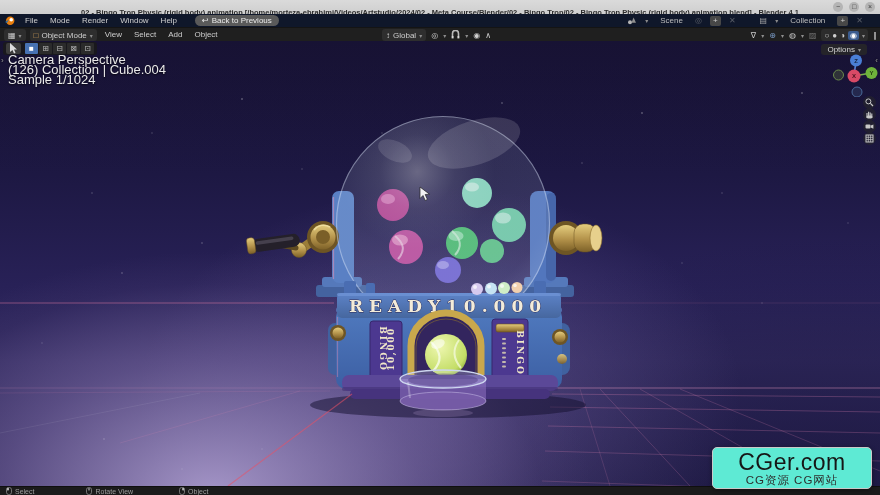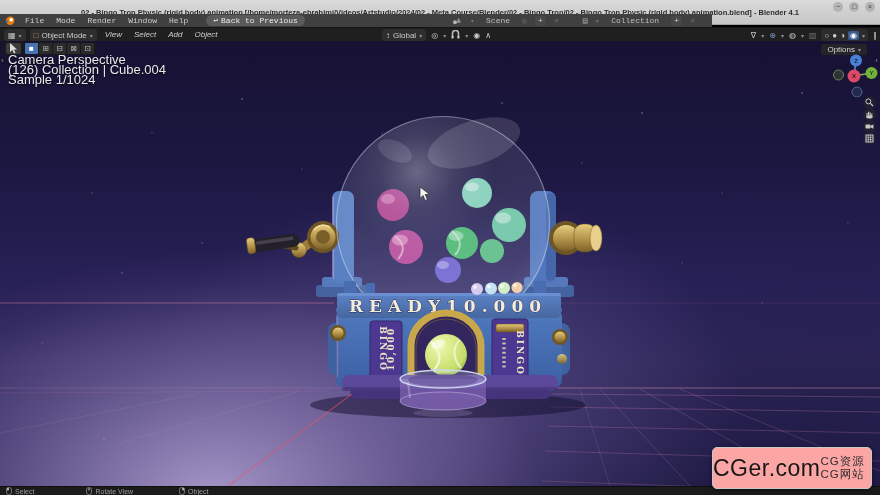--- a/index.html
+++ b/index.html
@@ -8,38 +8,38 @@
   .abs{position:absolute;}
   
   .titlebar{position:absolute;top:0;left:0;width:880px;height:25px;
     background:linear-gradient(#dadada,#c6c6c6);border-bottom:1px solid #9f9f9f;box-sizing:border-box;
     display:flex;align-items:center;justify-content:center;}
   .titlebar .title{font-size:7.5px;font-weight:bold;color:#2c2c2c;white-space:nowrap;}
   .winbtns{position:absolute;right:5px;top:2px;display:flex;gap:6px;}
   .winbtn{width:10px;height:10px;border-radius:50%;background:#b4b4b4;color:#3a3a3a;
     font-size:7px;line-height:10px;text-align:center;}
   
-  .topbar{position:absolute;top:14px;left:0;width:712px;height:13px;background:#404040;
-    display:flex;align-items:center;font-size:8px;color:#cecece;font-family:Liberation Mono, monospace;}
+  .topbar{position:absolute;top:14px;left:0;width:880px;height:13px;background:#0f172a;
+    display:flex;align-items:center;font-size:8px;color:#cecece;}
   .menu{padding:0 6px;line-height:13px;}
   .backbtn{margin-left:12px;background:#5a5a5a;border-radius:7px;height:11px;display:flex;
     align-items:center;padding:0 7px;color:#ececec;gap:3px;}
   .tb-right{margin-left:auto;display:flex;align-items:center;gap:8px;margin-right:17px;color:#bdbdbd;}
   .tb-ic{font-size:8px;color:#a9a9a9;}
   .dd{font-size:6px;color:#8d8d8d;}
   .dim{opacity:.45;}
   .sqbtn{background:#474747;border-radius:2px;width:11px;height:10px;font-size:8px;color:#cfcfcf;
     text-align:center;line-height:10px;}
   
   .vph{position:absolute;top:27px;left:0;width:880px;height:14px;background:#1f1f1f;
     border-top:1px solid #141414;box-sizing:border-box;font-size:8px;color:#cecece;}
   .vph-left{position:absolute;left:4px;top:0;height:14px;display:flex;align-items:center;gap:4px;}
   .pill{background:#2e2e2e;border-radius:3px;height:12px;display:flex;align-items:center;
     padding:0 4px;gap:3px;}
-  .vph .menu{padding:0 4px;line-height:14px;font-style:italic;}
+  .vph .menu{padding:0 4px;line-height:14px;}
   .vph-mid{position:absolute;left:382px;top:0;height:14px;display:flex;align-items:center;gap:5px;}
   .vph-right{position:absolute;right:3px;top:0;height:14px;display:flex;align-items:center;gap:5px;}
   .shadepill{background:#2c2c2c;border-radius:3px;height:12px;display:flex;align-items:center;
     padding:0 3px;gap:3px;}
   .active-shade{background:#3b5c8f;border-radius:2px;color:#fff;padding:0 2px;}
   
   .viewport{position:absolute;top:41px;left:0;width:880px;height:445px;overflow:hidden;
     background:
       radial-gradient(500px 320px at 24% 102%, rgba(178,162,212,.9), rgba(132,115,172,.5) 42%, rgba(82,68,122,.18) 66%, rgba(0,0,0,0) 76%),
       radial-gradient(430px 300px at 50% 80%, rgba(112,97,158,.55), rgba(0,0,0,0) 70%),
@@ -61,23 +61,23 @@
     height:11px;display:flex;align-items:center;padding:0 6px;font-size:8px;color:#d4d4d4;gap:3px;}
   .edge-toggle{position:absolute;font-size:8px;color:#9b9b9b;text-shadow:0 0 2px #000;}
   .navbtn{position:absolute;left:863px;width:13px;height:13px;border-radius:50%;
     background:rgba(40,40,40,.55);display:flex;align-items:center;justify-content:center;}
   
   .statusbar{position:absolute;top:486px;left:0;width:880px;height:9px;background:#1b1b1b;
     border-top:1px solid #0f0f0f;box-sizing:border-box;display:flex;align-items:center;
     font-size:7px;color:#9d9d9d;}
   .hint{display:flex;align-items:center;gap:3px;}
   
-  .watermark{position:absolute;right:8px;bottom:6px;width:158px;height:40px;background:#fca5a5;
+  .watermark{position:absolute;right:8px;bottom:6px;width:158px;height:40px;background:#5eead4;
     border:1px solid #c9c9c9;border-radius:5px;box-shadow:0 1px 4px rgba(0,0,0,.45);
-    display:flex;flex-direction:row;align-items:center;justify-content:center;z-index:50;}
+    display:flex;flex-direction:column;align-items:center;justify-content:center;z-index:50;}
   .wm-title{font-size:23px;line-height:24px;color:#161616;letter-spacing:.5px;}
   .wm-sub{font-size:11.5px;line-height:13px;color:#2e2e2e;letter-spacing:1px;}
 </style>
 </head>
 <body>
 
 <div class="titlebar">
   <div class="title">02 - Bingo Tron Physic (rigid body) animation [/home/morteza-ebrahimi/Videos/Artstudio/2024/02 - Meta Course/Blender/02 - Bingo Tron/02 - Bingo Tron Physic (rigid body) animation.blend] - Blender 4.1</div>
   <div class="winbtns">
     <div class="winbtn">−</div>

